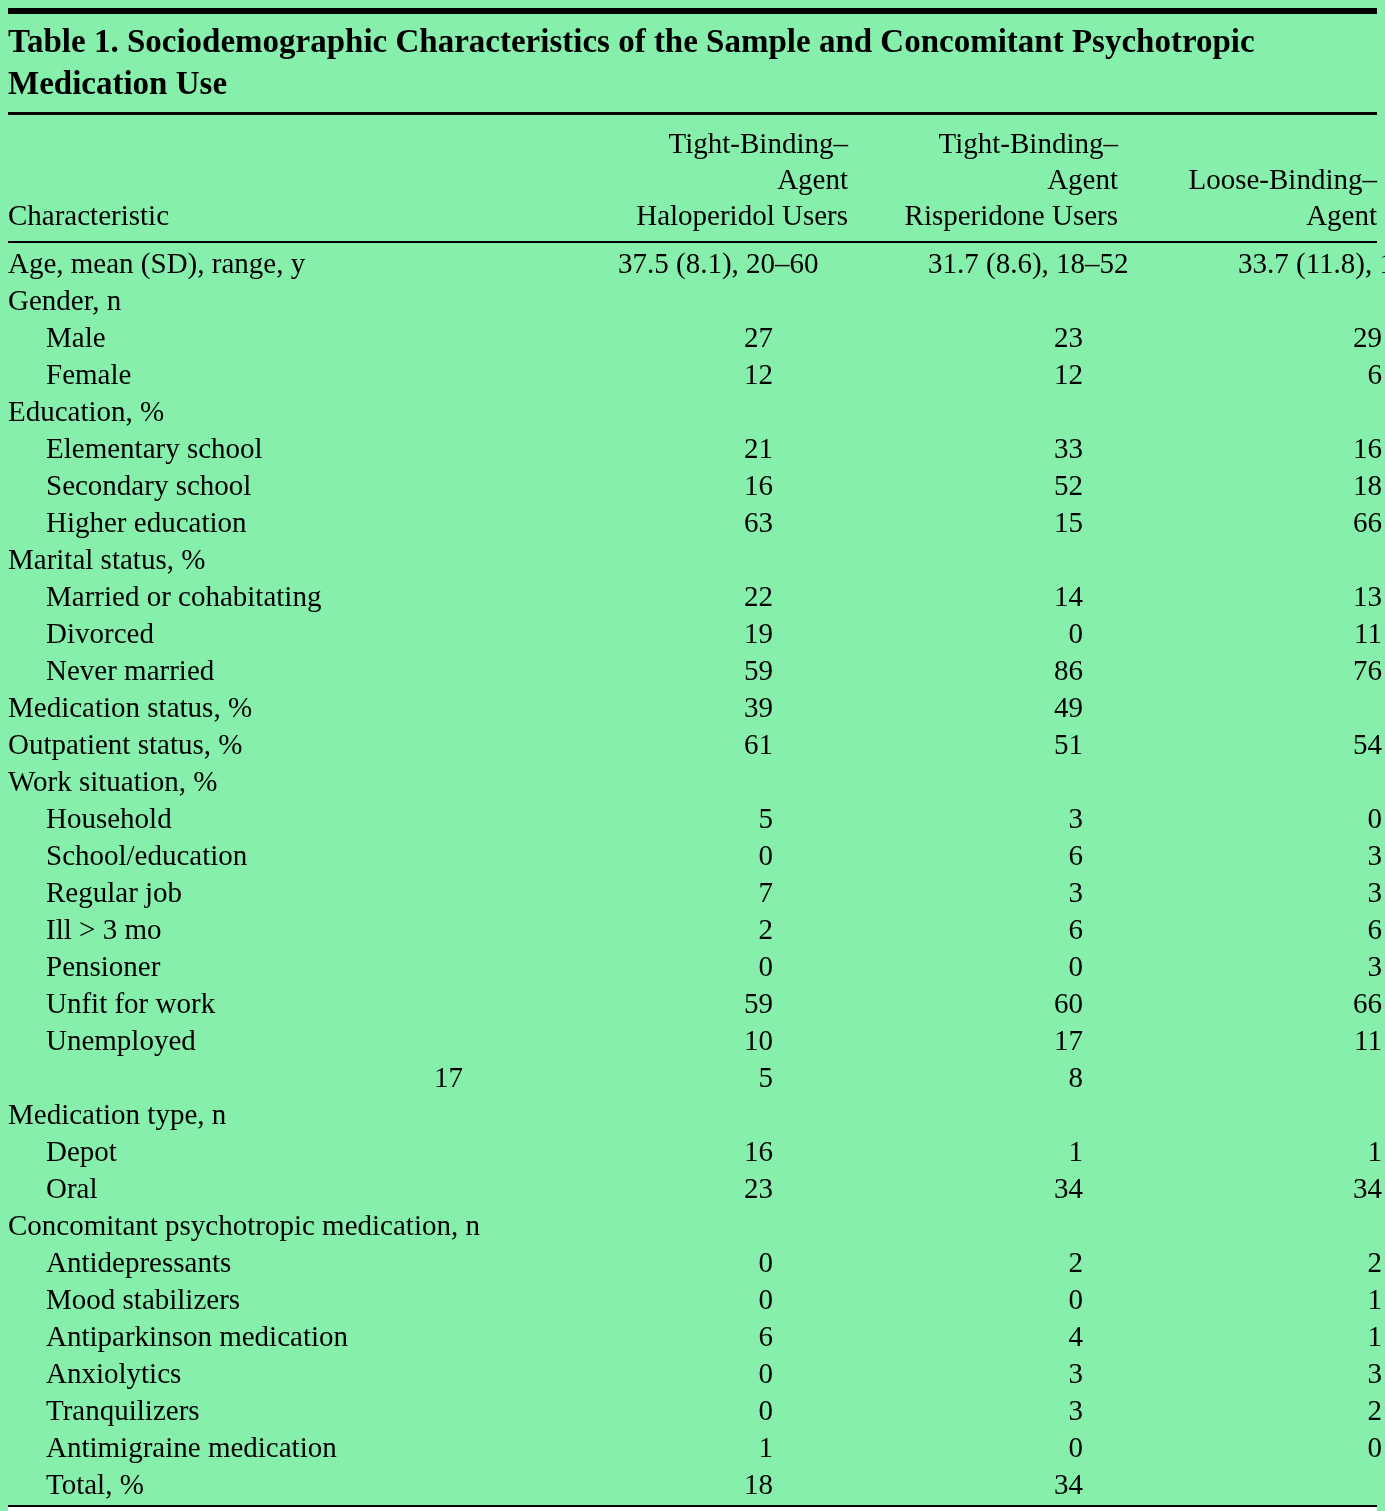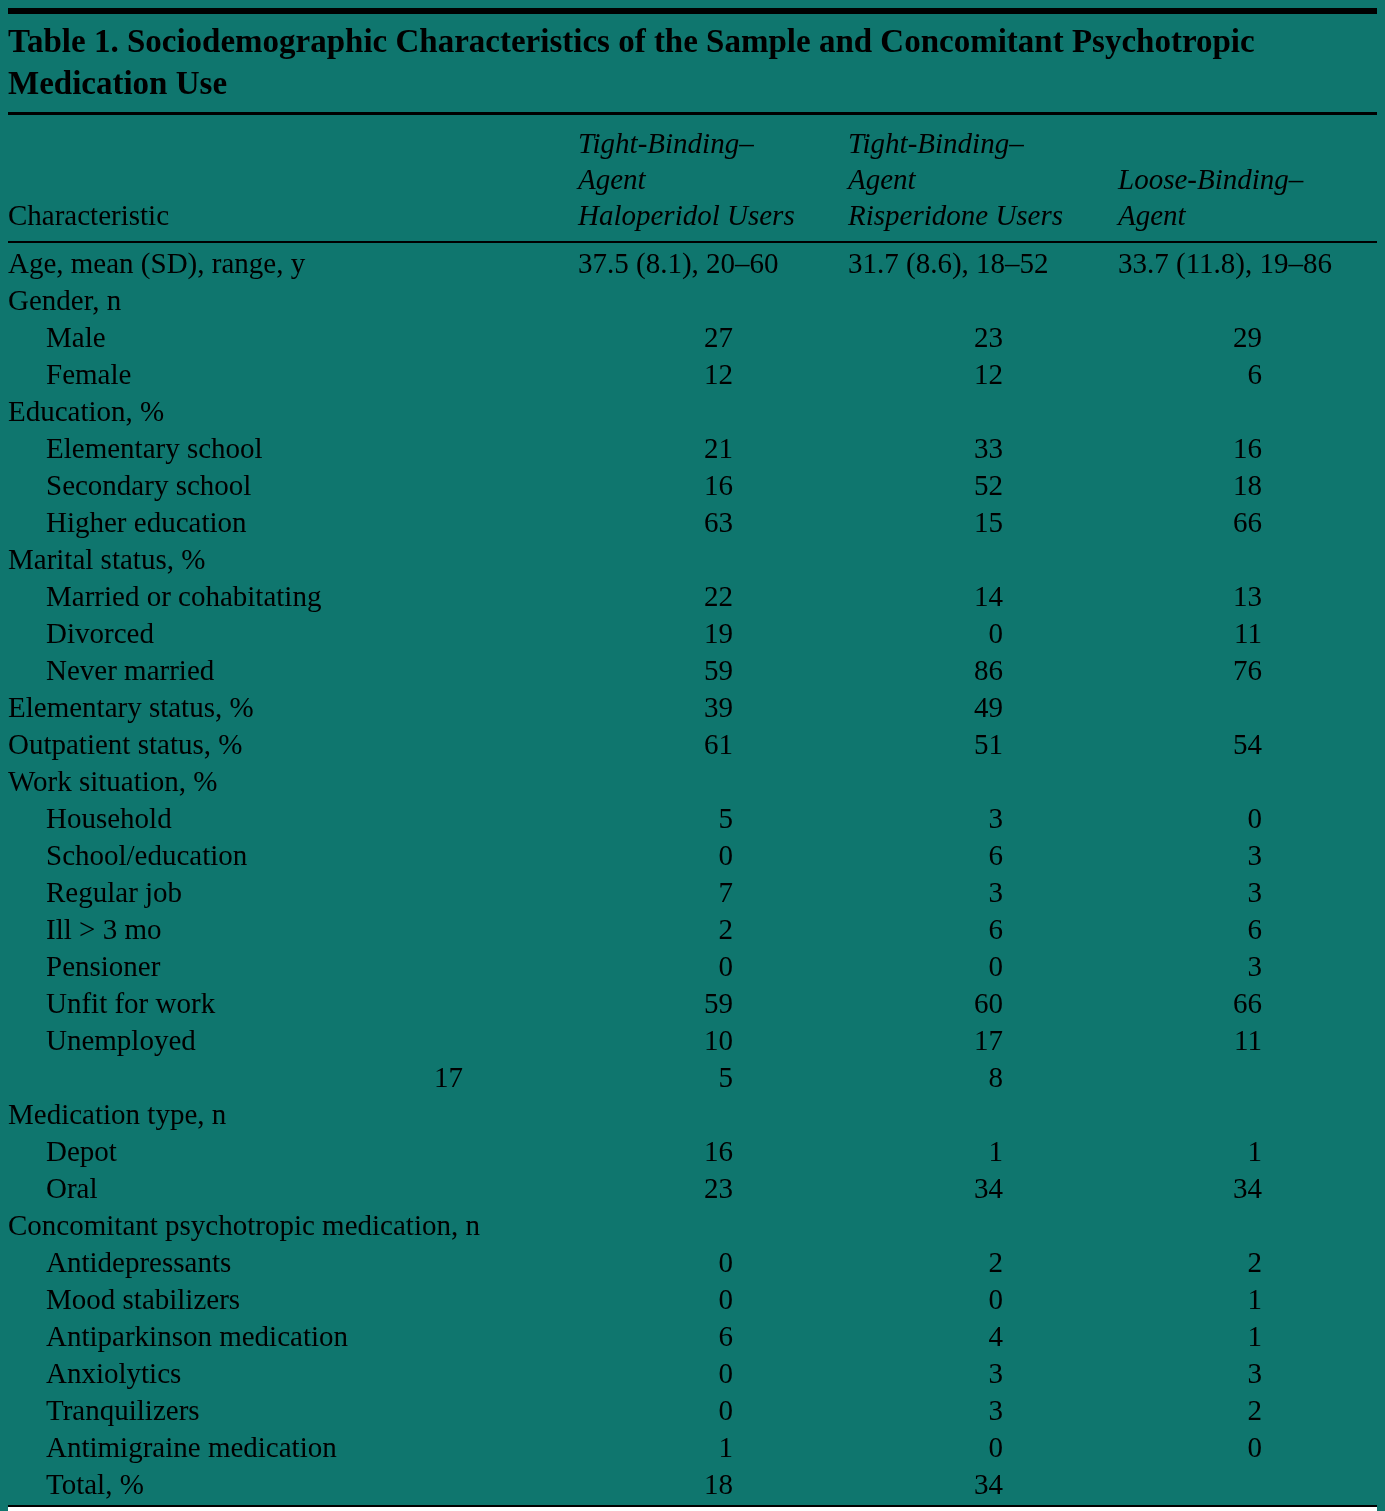--- a/index.html
+++ b/index.html
@@ -8,50 +8,51 @@
     background: #ffffff;
     color: #000000;
     font-family: "Liberation Serif", "DejaVu Serif", serif;
   }
   .page {
     box-sizing: border-box;
     width: 1385px;
     height: 1511px;
     padding: 8px 8px 0 8px;
     overflow: hidden;
-    background: #0f766e;
+    background: #86efac;
   }
   .rule-heavy { height: 6px; background: #000; }
   .rule-mid   { height: 3px; background: #000; }
   .rule-thin  { height: 2px; background: #000; }
 
   .title {
     font-size: 33px;
     font-weight: bold;
     line-height: 1.28;
     margin: 6px 0 8px 0;
   }
 
   .header-row {
     display: grid;
     grid-template-columns: 570px 270px 270px 259px;
     align-items: end;
     padding: 10px 0 8px 0;
     font-size: 29px;
   }
   .hcell { line-height: 36px; }
-  .hcell.data-col { text-align: left; font-style: italic; }
+  .hcell.data-col { text-align: right; }
 
   .tbody { padding-top: 2px; }
   .row {
     display: grid;
     grid-template-columns: 570px 270px 270px 259px;
     font-size: 29px;
     line-height: 37px;
     height: 37px;
+    gap: 40px;
   }
   .cell { white-space: nowrap; overflow: visible; }
   .cell.label.indent { padding-left: 38px; }
   .cell.val.num    { text-align: right; padding-right: 115px; box-sizing: border-box; }
   .cell.val.center { text-align: left; }
 
   .bottom-rules { margin-top: 2px; }
   .bottom-gap { height: 11px; background: #fff; }
 </style>
 </head>
@@ -152,21 +153,21 @@
     <div class="cell val num">0</div>
     <div class="cell val num">11</div>
   </div>
       <div class="row">
     <div class="cell label indent">Never married</div>
     <div class="cell val num">59</div>
     <div class="cell val num">86</div>
     <div class="cell val num">76</div>
   </div>
       <div class="row">
-    <div class="cell label">Elementary status, %</div>
+    <div class="cell label">Medication status, %</div>
     <div class="cell val num">39</div>
     <div class="cell val num">49</div>
   </div>
       <div class="row">
     <div class="cell label">Outpatient status, %</div>
     <div class="cell val num">61</div>
     <div class="cell val num">51</div>
     <div class="cell val num">54</div>
   </div>
       <div class="row">

